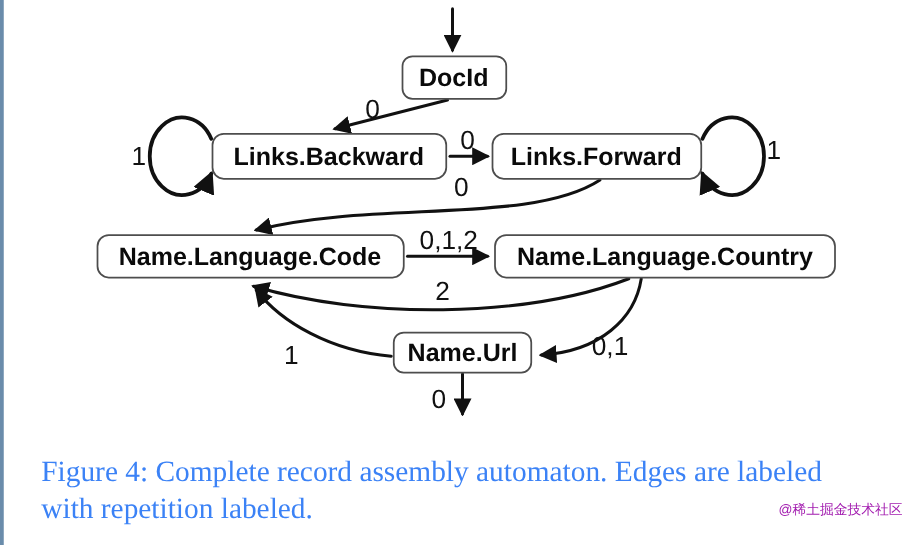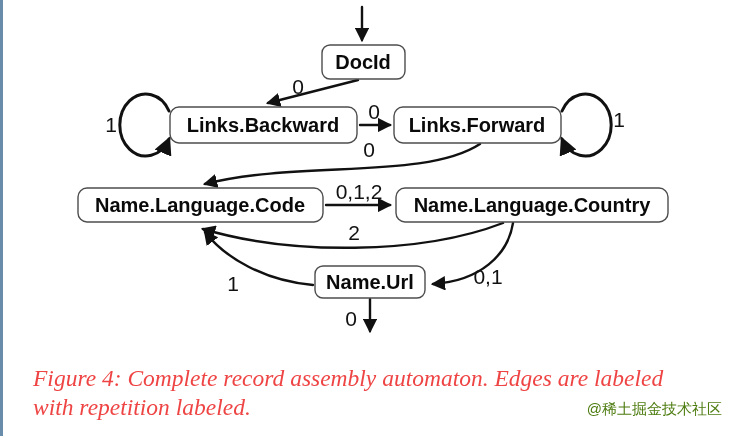--- a/index.html
+++ b/index.html
@@ -23,26 +23,26 @@
   }
   .edge{fill:none;stroke:#111111;stroke-width:2.4;stroke-linecap:round;}
   .loop{fill:none;stroke:#111111;stroke-width:3;stroke-linecap:round;}
   .edge-label{
     font-family:"Liberation Sans",sans-serif;
     font-size:21px;fill:#111111;text-anchor:middle;
   }
   .caption{
     position:absolute;left:33px;top:364px;width:700px;
     font-family:"Liberation Serif",serif;
-    font-size:23.5px;line-height:29px;color:#ef4444;font-style:italic;
+    font-size:23.5px;line-height:29px;color:#3b82f6;
   }
   .watermark{
     position:absolute;right:16px;top:400px;
     font-family:"Liberation Sans",sans-serif;
-    font-size:15px;color:#4d7c0f;
+    font-size:11px;color:#a21caf;
   }
 </style>
 </head>
 <body>
 
 <div class="page">
   <div class="left-rule"></div>
 
   <svg width="738" height="356" viewBox="0 0 738 356">
     <defs>

